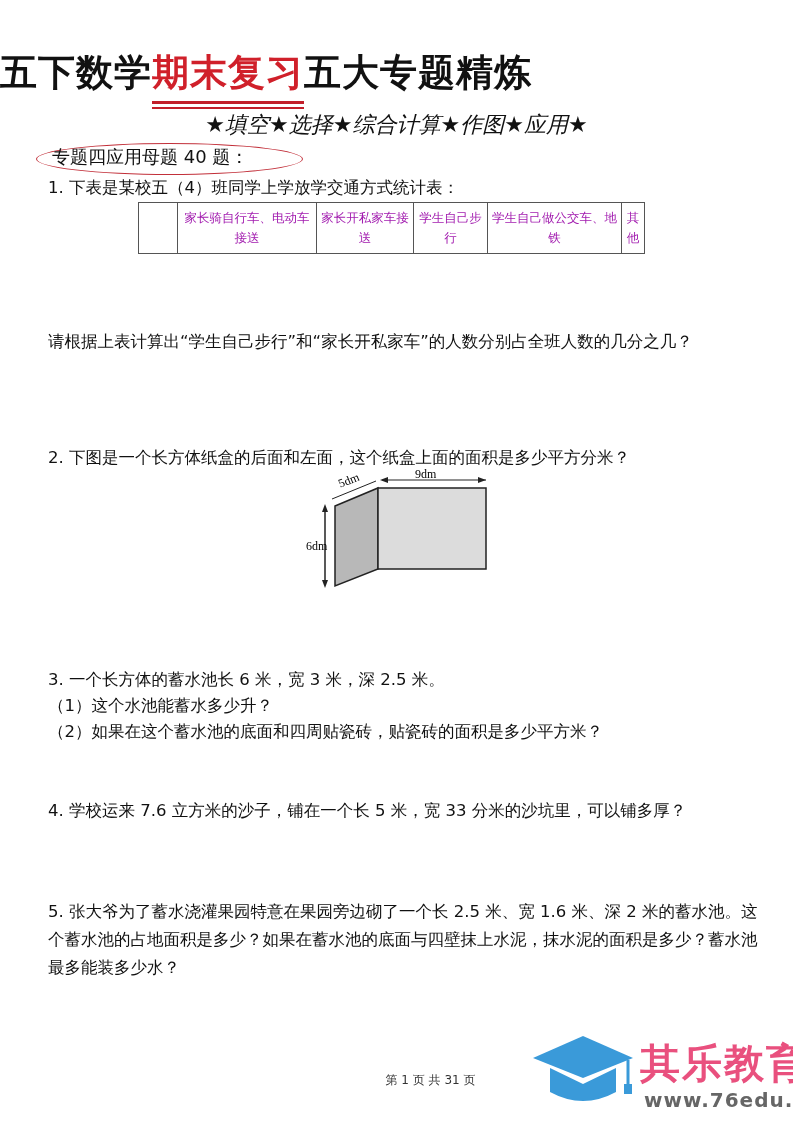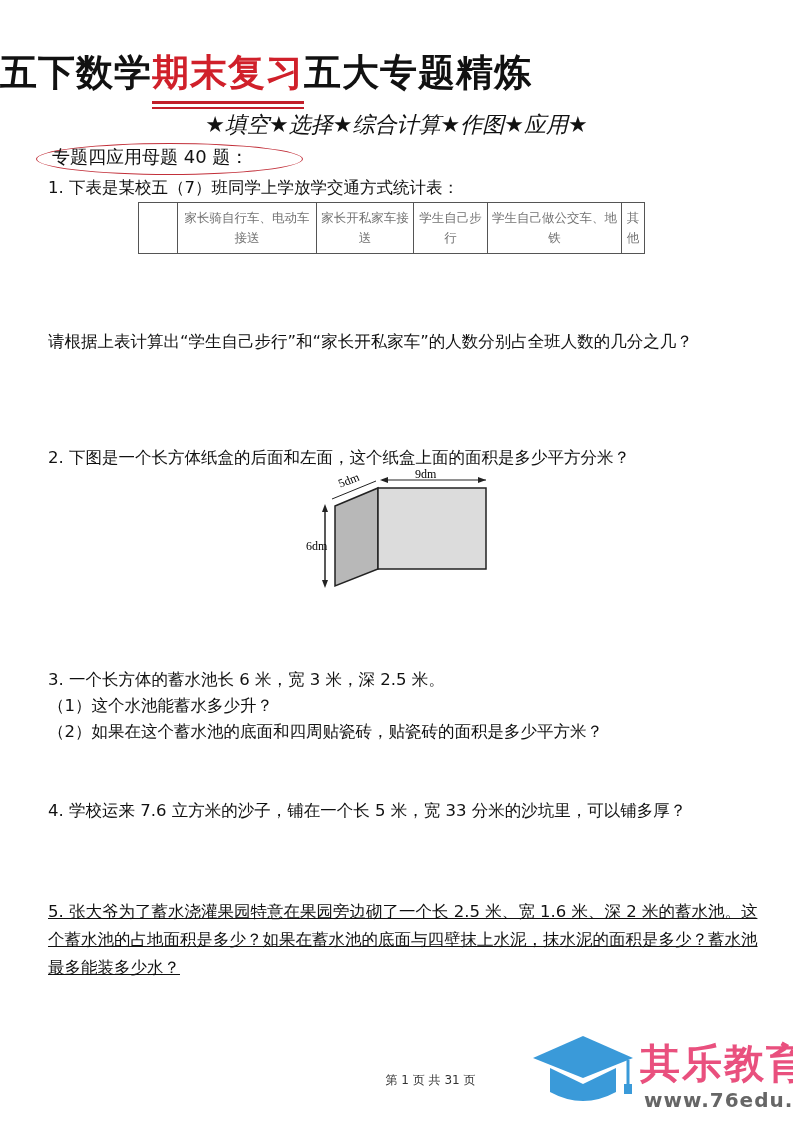--- a/index.html
+++ b/index.html
@@ -5,40 +5,40 @@
   html,body{margin:0;padding:0;background:#fff;}
   body{width:793px;height:1122px;position:relative;overflow:hidden;font-family:"DejaVu Sans","Liberation Sans",sans-serif;color:#111;}
   .title{position:absolute;top:48px;left:0;width:793px;text-align:left;font-size:37px;font-weight:bold;letter-spacing:1px;}
   .title .hl{color:#d0202a;position:relative;display:inline-block;}
   .title .hl::after{content:"";position:absolute;left:0;right:0;bottom:-6px;height:3px;background:#c21f2a;}
   .title .hl::before{content:"";position:absolute;left:0;right:0;bottom:-11px;height:2px;background:#c21f2a;}
   .subtitle{position:absolute;top:110px;left:0;width:793px;text-align:center;font-size:22px;font-style:italic;}
   .section{position:absolute;top:145px;left:52px;font-size:18px;}
   .section-ellipse{position:absolute;top:143px;left:36px;width:265px;height:30px;border:1.5px solid #c2303a;border-radius:50%;}
   .q{position:absolute;left:48px;font-size:16.5px;line-height:28px;width:710px;}
-  table.t{position:absolute;top:202px;left:138px;border-collapse:collapse;font-size:12.5px;color:#737373;}
+  table.t{position:absolute;top:202px;left:138px;border-collapse:collapse;font-size:12.5px;color:#a21caf;}
   table.t td{border:1.5px solid #555;text-align:center;padding:2px 4px;line-height:20px;}
   .fig{position:absolute;top:466px;left:300px;width:200px;height:125px;}
   .footer{position:absolute;top:1072px;left:0;width:793px;text-align:center;font-size:12px;color:#333;padding-left:34px;}
   .logo{position:absolute;top:1030px;left:528px;width:280px;height:85px;}
   .logo-text{position:absolute;left:112px;top:6px;font-size:40px;font-weight:bold;color:#e9507e;letter-spacing:2px;}
   .logo-url{position:absolute;left:116px;top:58px;font-size:20px;font-weight:bold;color:#666;letter-spacing:1px;}
 </style>
 </head>
 <body>
 
 <div class="title">
   <span>五下数学</span><span class="hl">期末复习</span><span>五大专题精炼</span>
 </div>
 <div class="subtitle">★填空★选择★综合计算★作图★应用★</div>
 
 <div class="section-ellipse"></div>
 <div class="section">专题四应用母题 40 题：</div>
 
-<div class="q" style="top:174px;">1. 下表是某校五（7）班同学上学放学交通方式统计表：</div>
+<div class="q" style="top:174px;">1. 下表是某校五（4）班同学上学放学交通方式统计表：</div>
 
 <table class="t">
   <tbody>
       <tr>
     <td style="width:30px;height:46px;"></td>
     <td style="width:130px;">家长骑自行车、电动车接送</td>
     <td style="width:88px;">家长开私家车接送</td>
     <td style="width:65px;">学生自己步行</td>
     <td style="width:125px;">学生自己做公交车、地铁</td>
     <td style="width:14px;">其他</td>
@@ -64,21 +64,21 @@
   <text x="115" y="12" font-size="12" font-family="Liberation Serif, serif">9dm</text>
   <text x="6" y="84" font-size="12" font-family="Liberation Serif, serif">6dm</text>
 </svg>
 
 <div class="q" style="top:666px;">3. 一个长方体的蓄水池长 6 米，宽 3 米，深 2.5 米。</div>
 <div class="q" style="top:692px;">（1）这个水池能蓄水多少升？</div>
 <div class="q" style="top:718px;">（2）如果在这个蓄水池的底面和四周贴瓷砖，贴瓷砖的面积是多少平方米？</div>
 
 <div class="q" style="top:797px;">4. 学校运来 7.6 立方米的沙子，铺在一个长 5 米，宽 33 分米的沙坑里，可以铺多厚？</div>
 
-<div class="q" style="top:898px;text-decoration:underline;">5. 张大爷为了蓄水浇灌果园特意在果园旁边砌了一个长 2.5 米、宽 1.6 米、深 2 米的蓄水池。这个蓄水池的占地面积是多少？如果在蓄水池的底面与四壁抹上水泥，抹水泥的面积是多少？蓄水池最多能装多少水？</div>
+<div class="q" style="top:898px;">5. 张大爷为了蓄水浇灌果园特意在果园旁边砌了一个长 2.5 米、宽 1.6 米、深 2 米的蓄水池。这个蓄水池的占地面积是多少？如果在蓄水池的底面与四壁抹上水泥，抹水泥的面积是多少？蓄水池最多能装多少水？</div>
 
 <div class="footer">第 1 页 共 31 页</div>
 
 <div class="logo">
   <svg width="110" height="85" viewBox="0 0 110 85">
     <polygon points="5,28 55,6 105,28 55,48" fill="#3a9ad9"></polygon>
     <path d="M22,38 L22,62 Q55,80 88,62 L88,38 L55,54 Z" fill="#3a9ad9"></path>
     <line x1="100" y1="30" x2="100" y2="55" stroke="#3a9ad9" stroke-width="3"></line>
     <rect x="96" y="54" width="8" height="10" fill="#3a9ad9"></rect>
   </svg>

